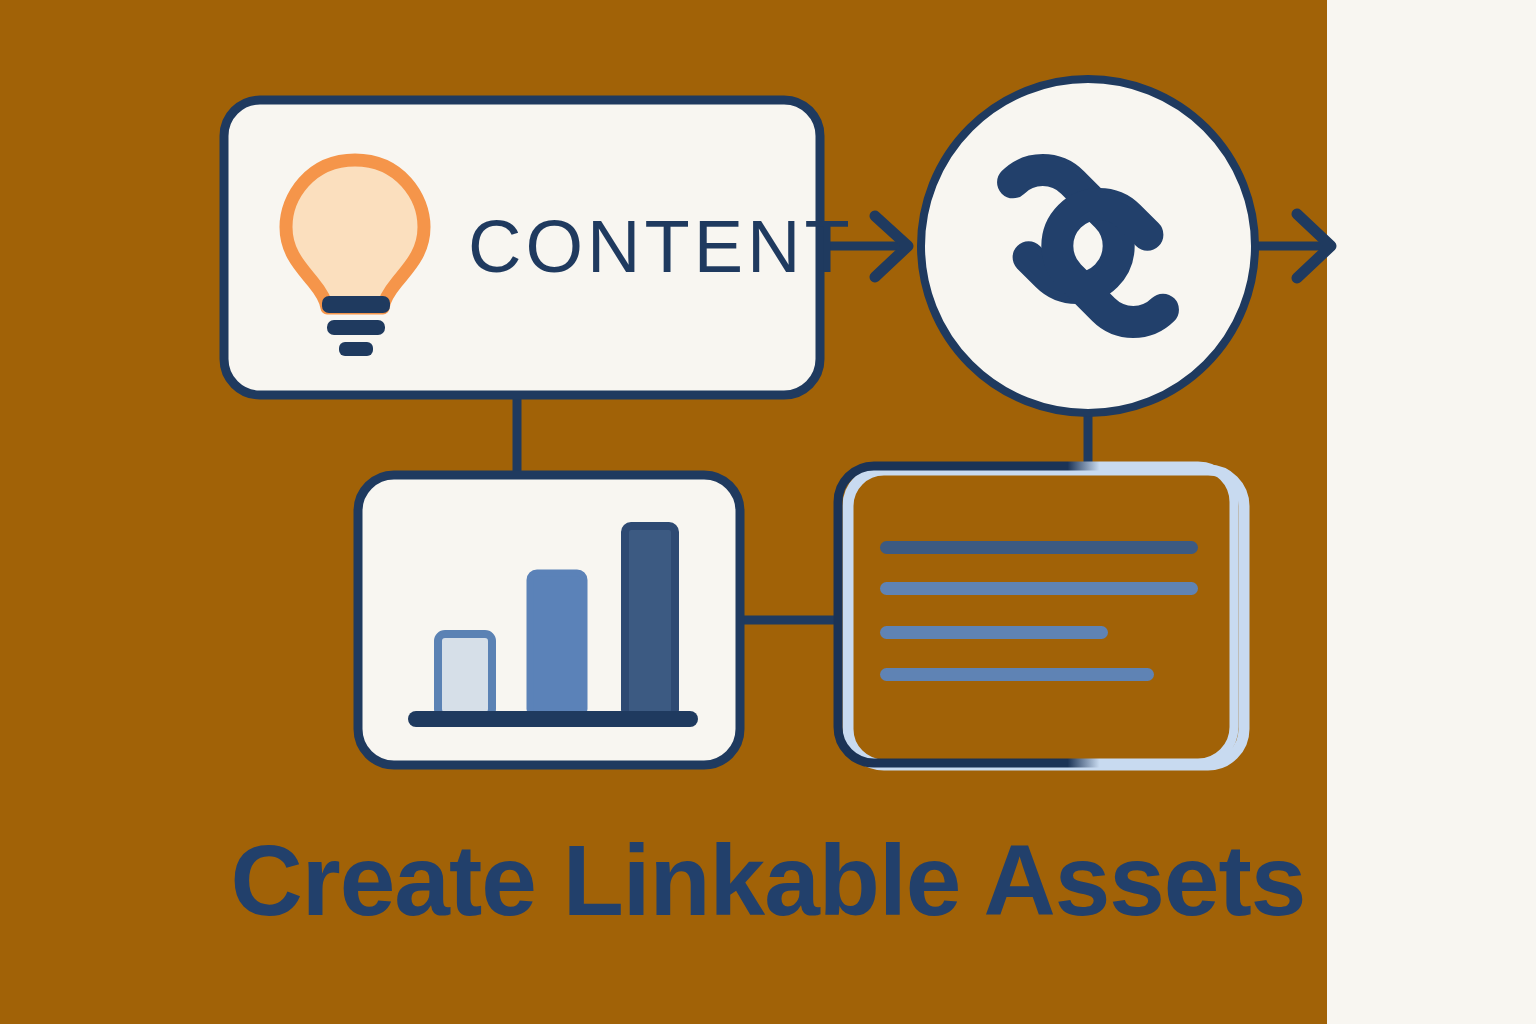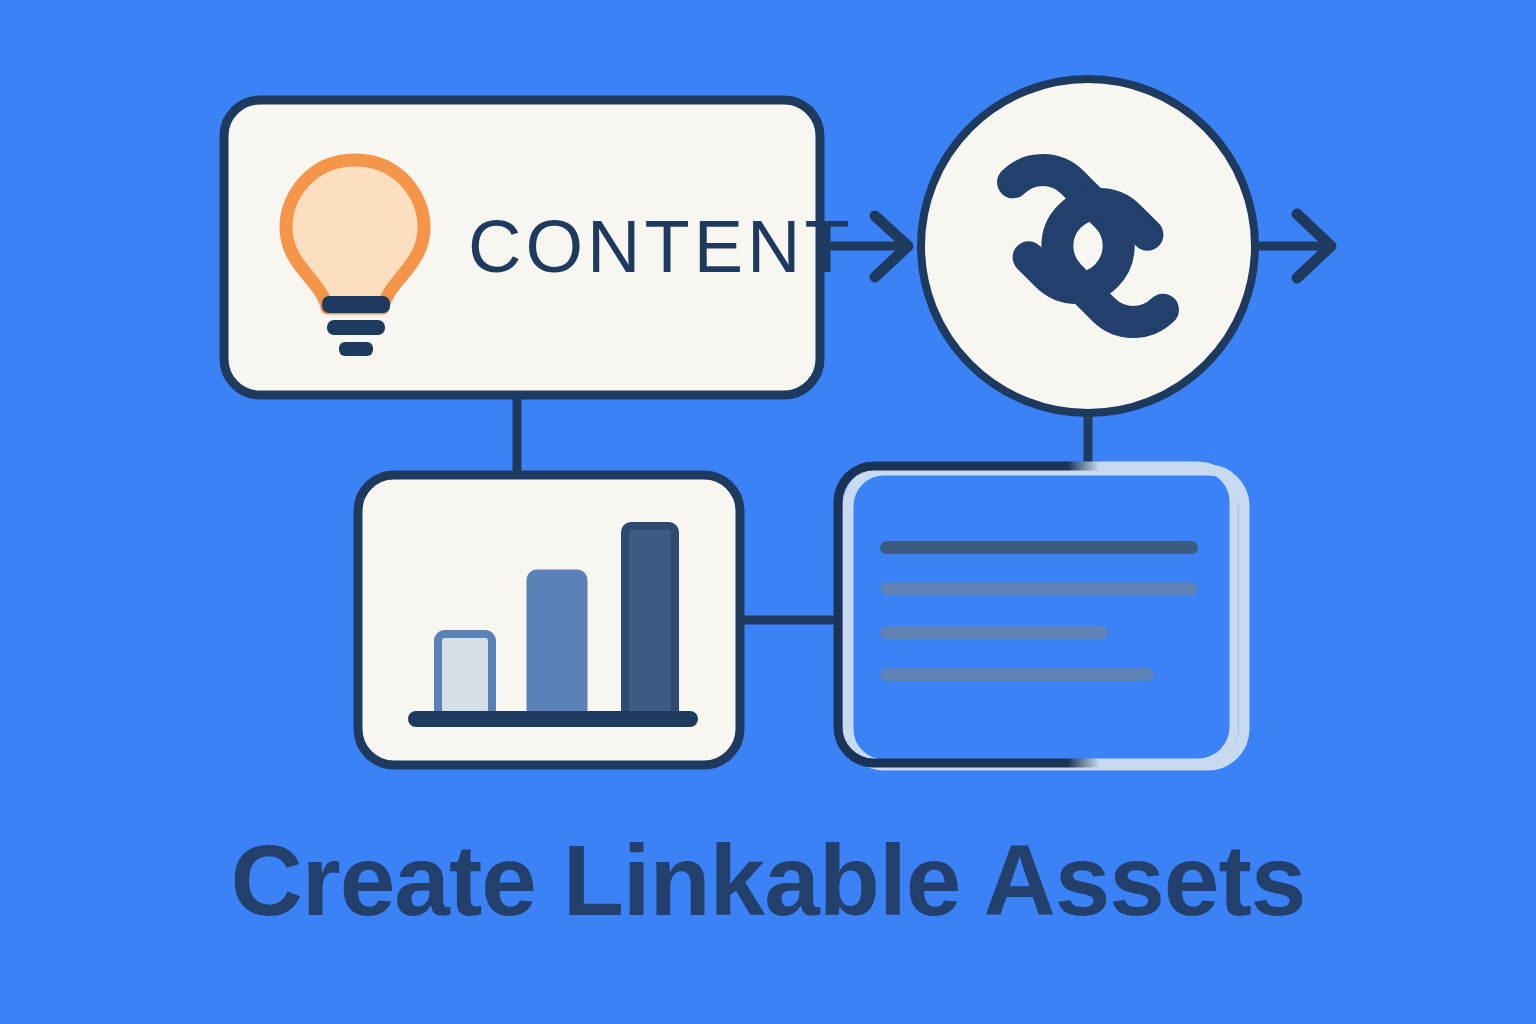--- a/index.html
+++ b/index.html
@@ -8,23 +8,23 @@
   }
   body {
     width: 1536px;
     height: 1024px;
     background: #f8f6f1;
     font-family: "Liberation Sans", sans-serif;
     overflow: hidden;
   }
   #stage {
     position: relative;
-    width: 1536px;
+    width: 1327px;
     height: 1024px;
-    background: #3b82f6;
+    background: #a16207;
   }
   #diagram {
     position: absolute;
     inset: 0;
     width: 1536px;
     height: 1024px;
     display: block;
   }
   .txt-content {
     font-family: "Liberation Sans", sans-serif;

